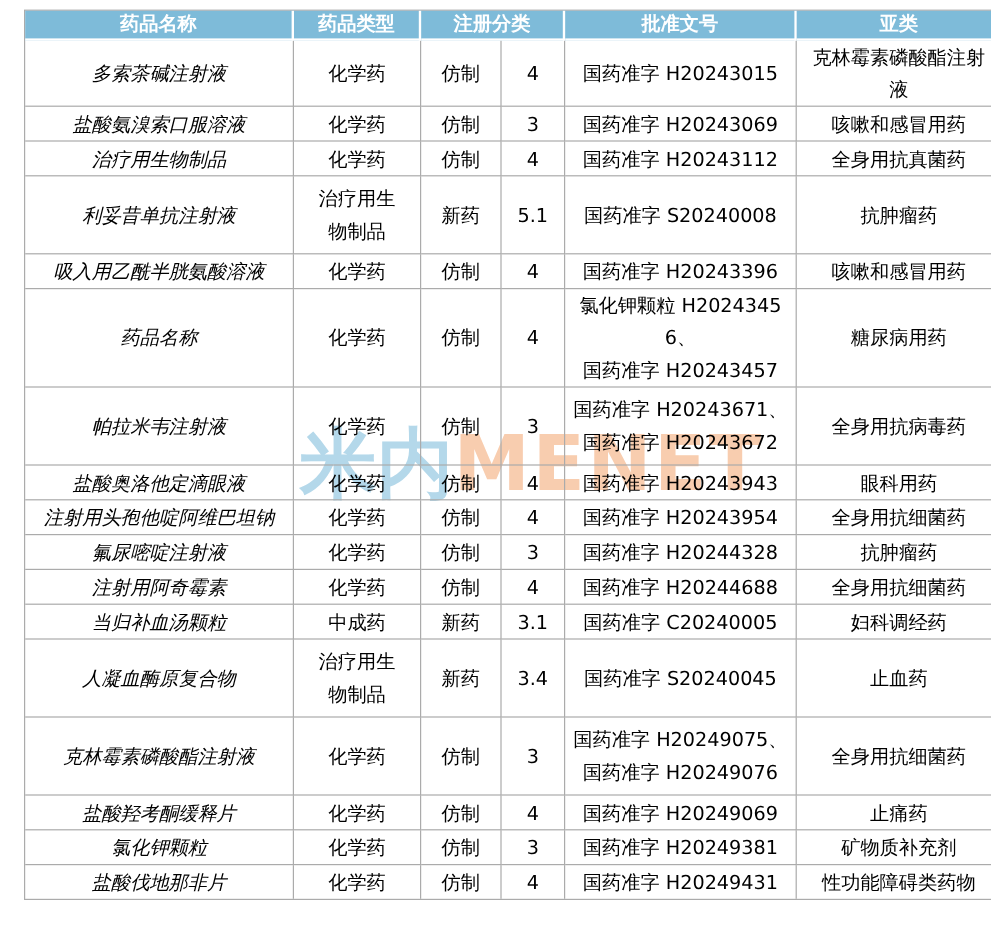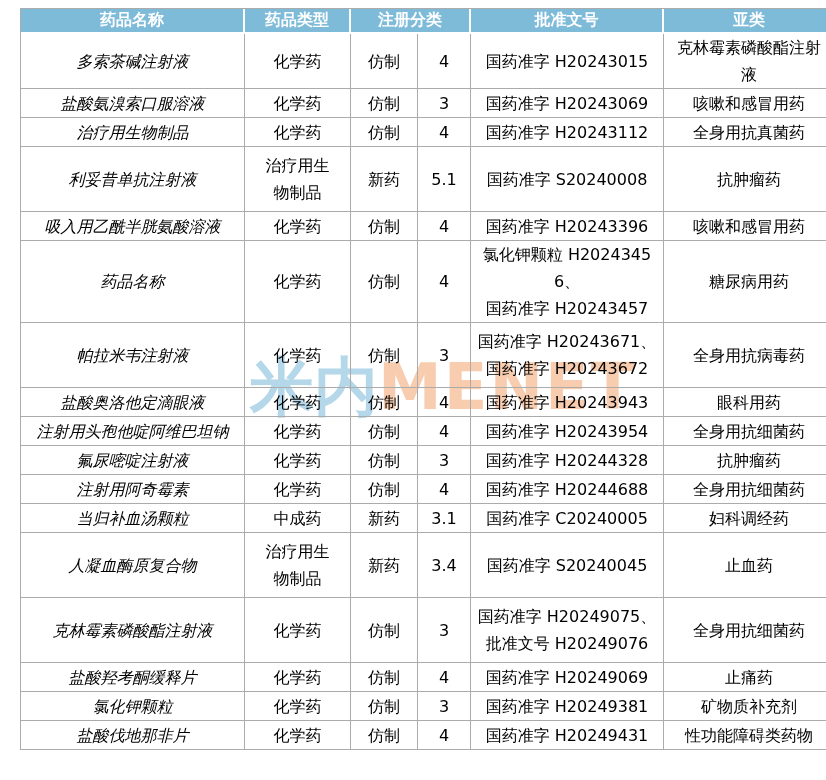--- a/index.html
+++ b/index.html
@@ -232,21 +232,21 @@
           </td>
           <td class="c-sub">止血药</td>
         </tr>
         <tr class="tall">
           <td class="c-name">克林霉素磷酸酯注射液</td>
           <td class="c-type">化学药</td>
           <td class="c-kind">仿制</td>
           <td class="c-class">3</td>
           <td class="c-appr">
             <div>国药准字 H20249075、</div>
-            <div>批准文号 H20249076</div>
+            <div>国药准字 H20249076</div>
           </td>
           <td class="c-sub">全身用抗细菌药</td>
         </tr>
         <tr class="normal">
           <td class="c-name">盐酸羟考酮缓释片</td>
           <td class="c-type">化学药</td>
           <td class="c-kind">仿制</td>
           <td class="c-class">4</td>
           <td class="c-appr">
             <div>国药准字 H20249069</div>

